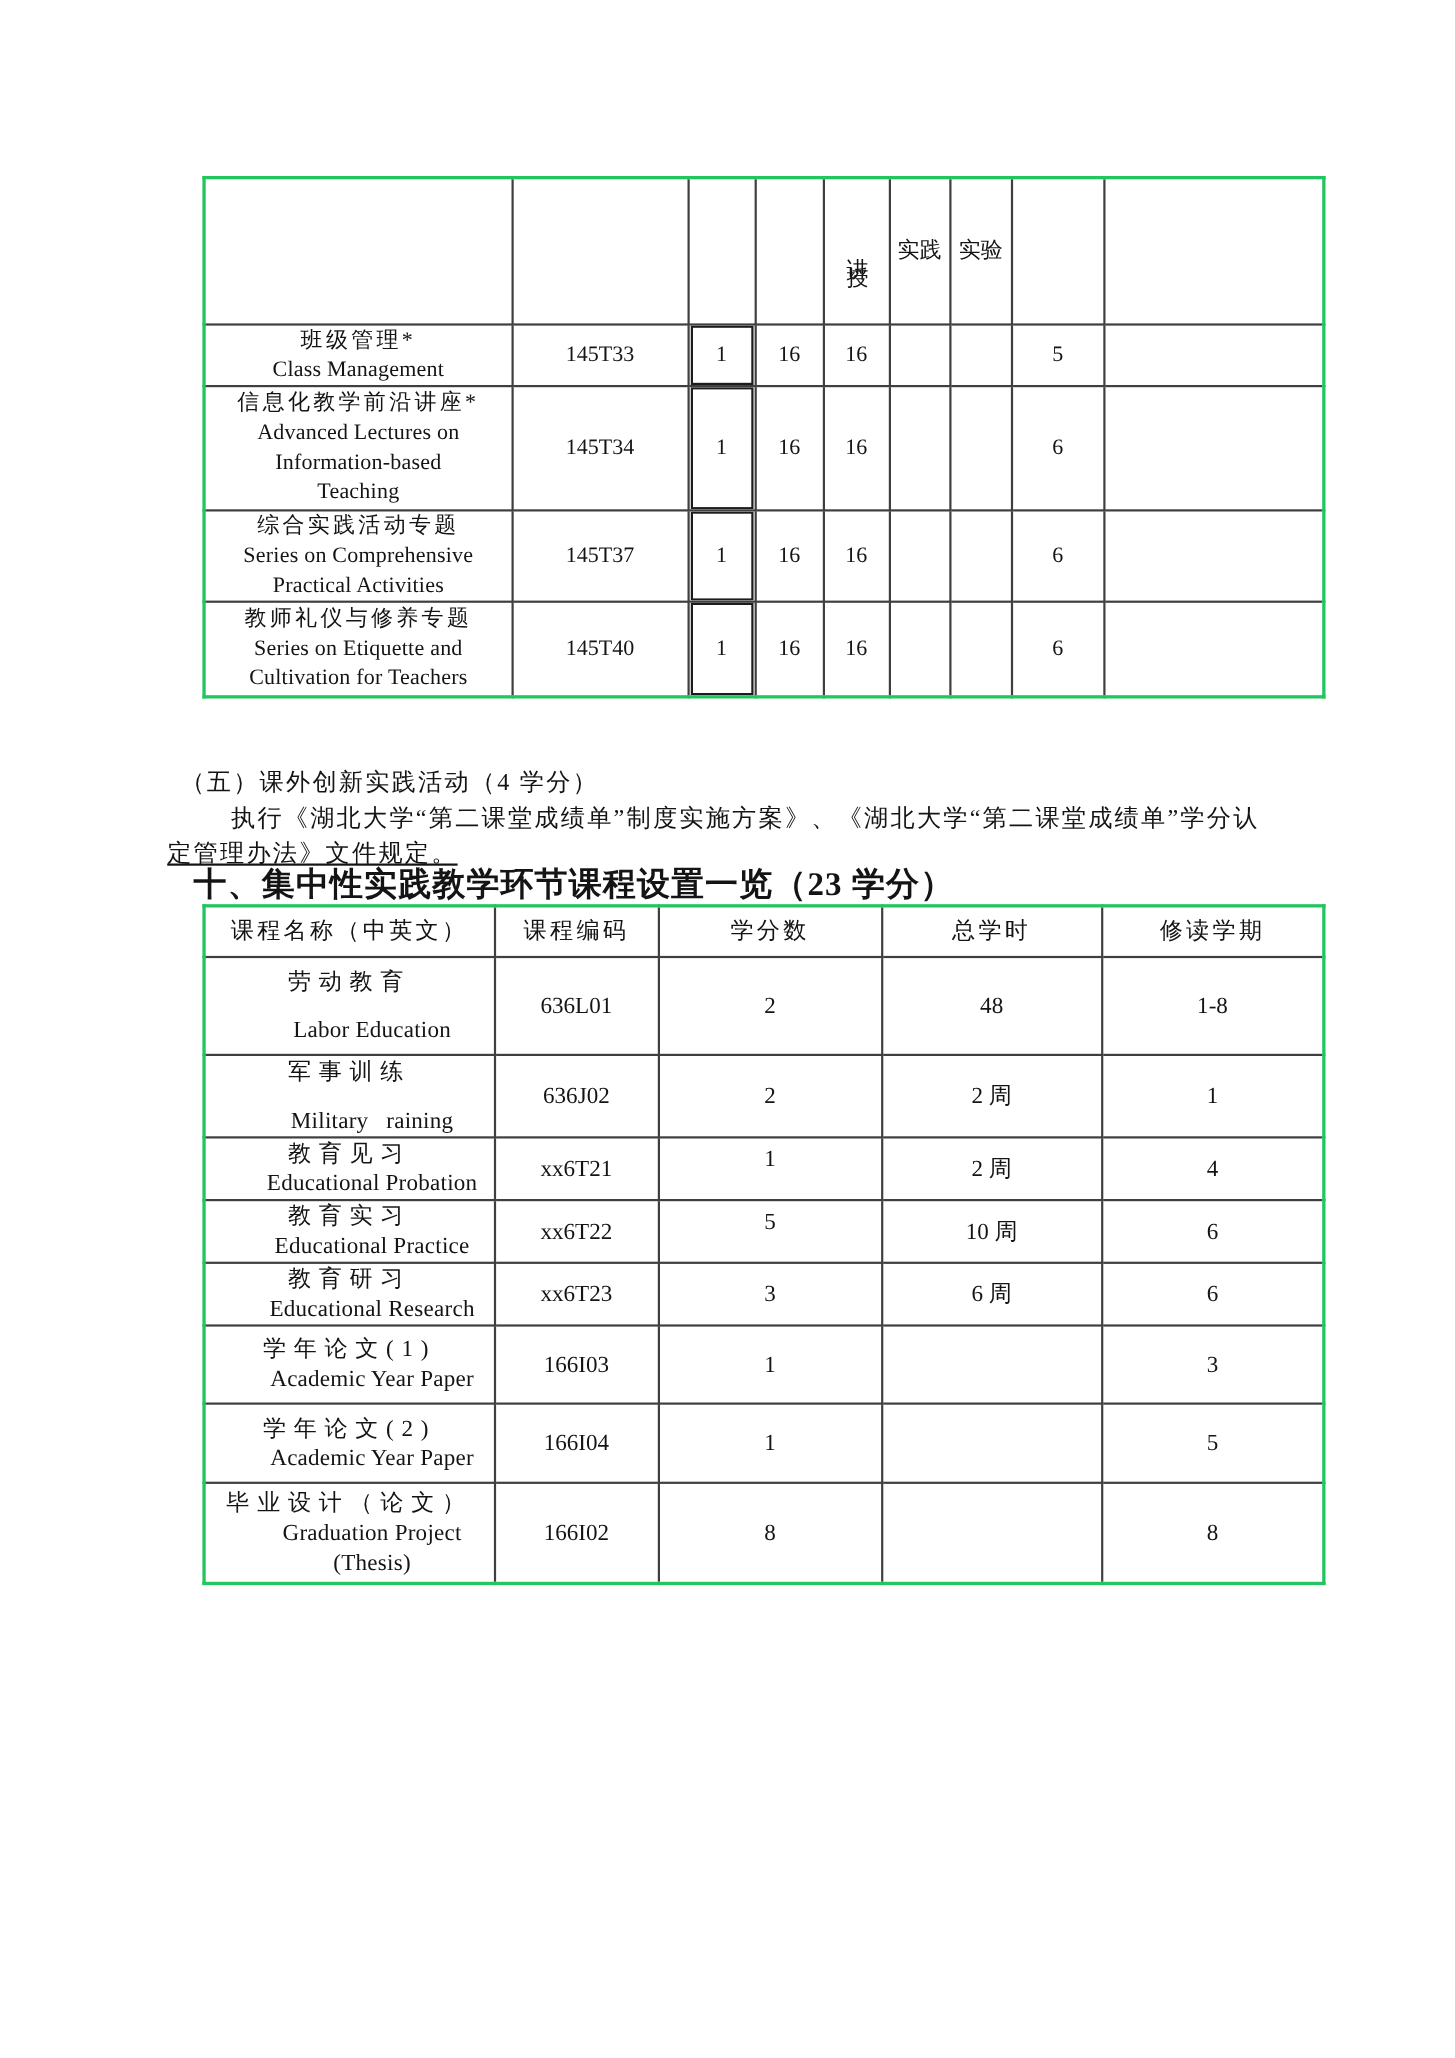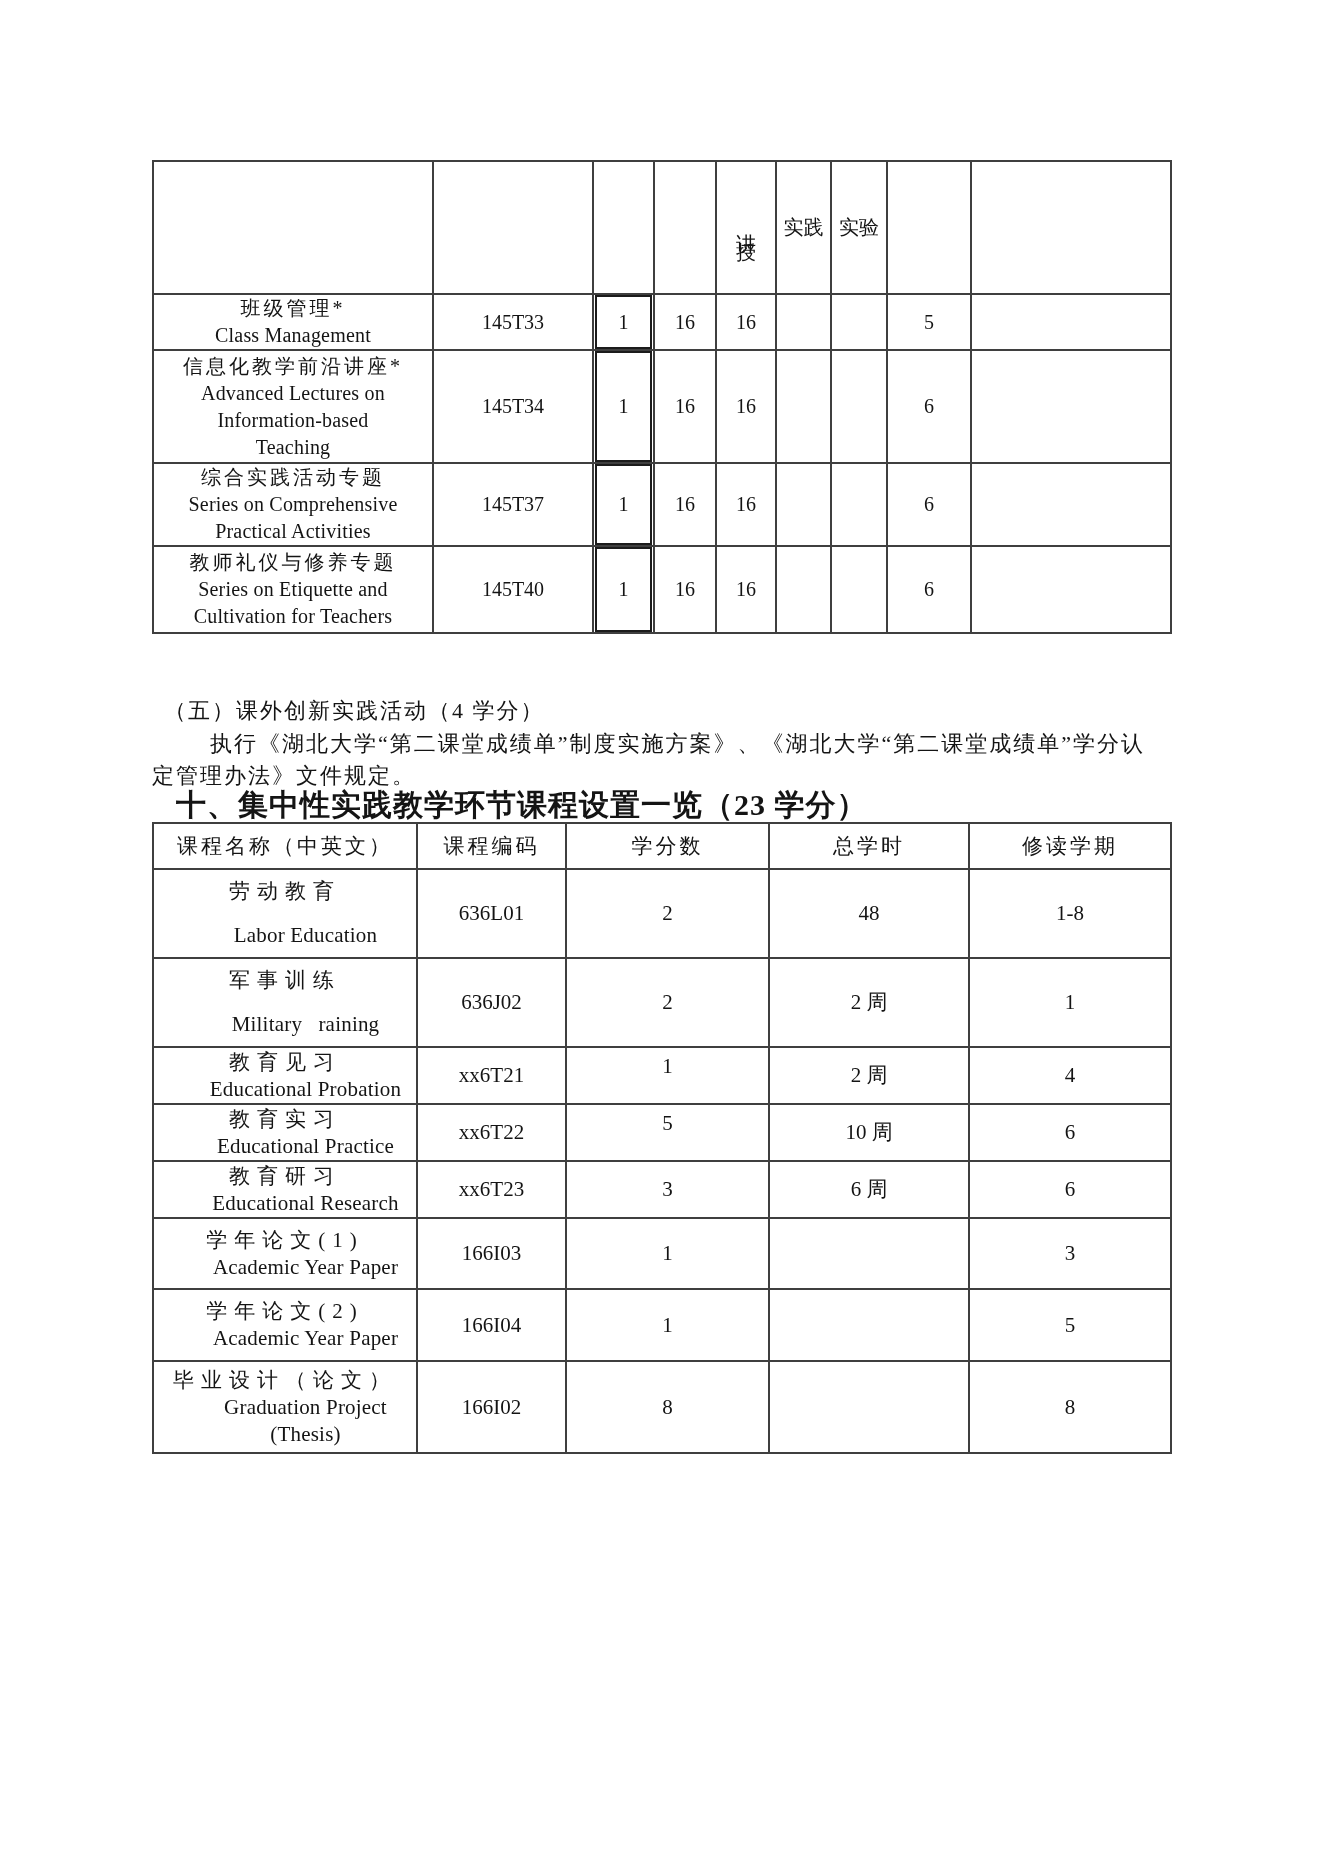--- a/index.html
+++ b/index.html
@@ -12,21 +12,21 @@
   .abs{position:absolute;}
 
   
   table{border-collapse:collapse;table-layout:fixed;}
   td{
     border:2px solid #3f3f3f;
     padding:0;text-align:center;vertical-align:middle;
     font-size:20px;line-height:27px;color:#141414;
     overflow:hidden;
   }
-  #table1-wrap table,#table2-wrap table{border:1px solid #22c55e;}
+  #table1-wrap table,#table2-wrap table{border:3px solid #22c55e;margin-left:32px;}
 
   
   #table1-wrap{left:152px;top:160px;}
   #table1-wrap td{font-size:20px;}
   .t1-name .zh{display:block;letter-spacing:3px;}
   .t1-name .en{display:block;white-space:pre-line;letter-spacing:0.2px;}
   .vert-head{
     writing-mode:vertical-rl;text-orientation:upright;
     display:inline-block;letter-spacing:8px;font-size:20px;
   }
@@ -148,21 +148,21 @@
       <td></td>
       <td><span>6</span></td>
       <td></td>
     </tr>
   </tbody>
     </table>
 </div>
 
 <div class="doc-line" style="left:164px;top:696px;">（五）课外创新实践活动（4 学分）</div>
 <div class="doc-line" style="left:210px;top:729px;">执行《湖北大学“第二课堂成绩单”制度实施方案》、《湖北大学“第二课堂成绩单”学分认</div>
-<div class="doc-line" style="left:152px;top:761px;">定管理办法》文件规定。</div>
+<div class="doc-line" style="left:152px;top:761px;text-decoration:underline;">定管理办法》文件规定。</div>
 <div class="doc-line doc-bold" style="left:176px;top:790px;">十、集中性实践教学环节课程设置一览（23 学分）</div>
 
 <div id="table2-wrap" class="abs">
   <table>
     <colgroup>
       <col style="width:264px">
         <col style="width:149px">
         <col style="width:203px">
       <col style="width:200px">
         <col style="width:202px">
@@ -182,21 +182,21 @@
           <span class="zh">劳动教育</span>
           <span class="en">Labor Education</span>
         </div>
       </td>
       <td><span>636L01</span></td>
       <td><span>2</span></td>
       <td><span>48</span></td>
       <td><span>1-8</span></td>
     </tr>
 
-    <tr style="height:89px">
+    <tr style="height:75px">
       <td>
         <div class="t2-name gap">
           <span class="zh">军事训练</span>
           <span class="en">Military&nbsp;&nbsp;&nbsp;raining</span>
         </div>
       </td>
       <td><span>636J02</span></td>
       <td><span>2</span></td>
       <td><span>2 周</span></td>
       <td><span>1</span></td>

